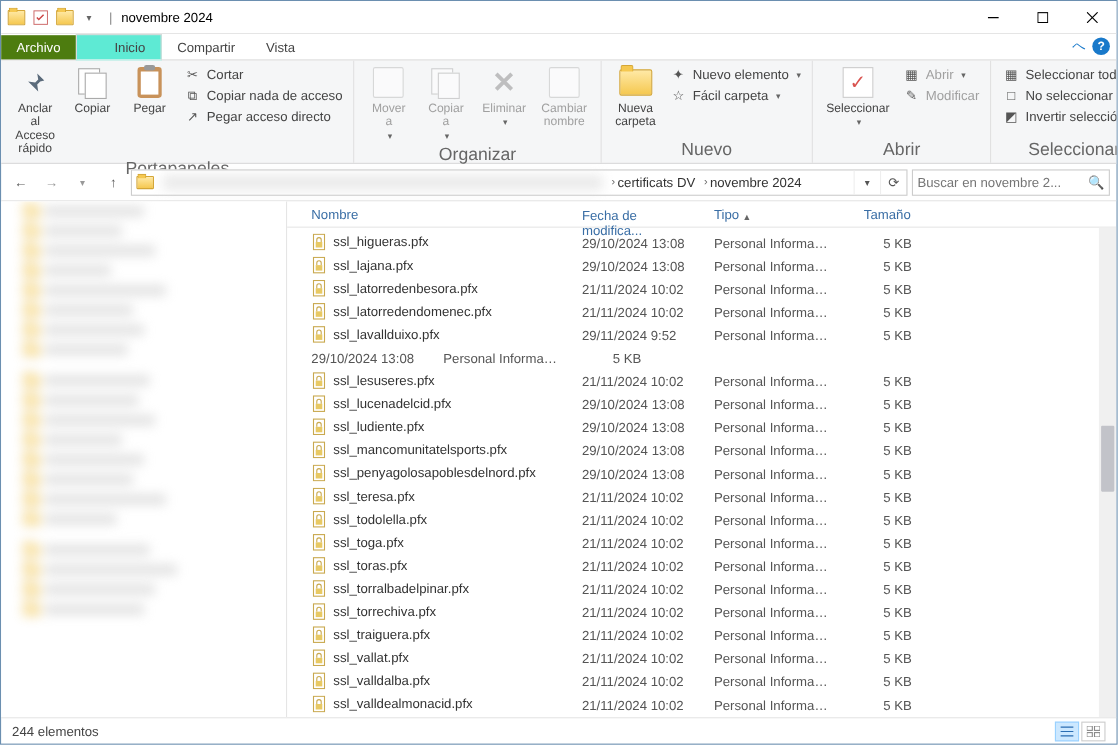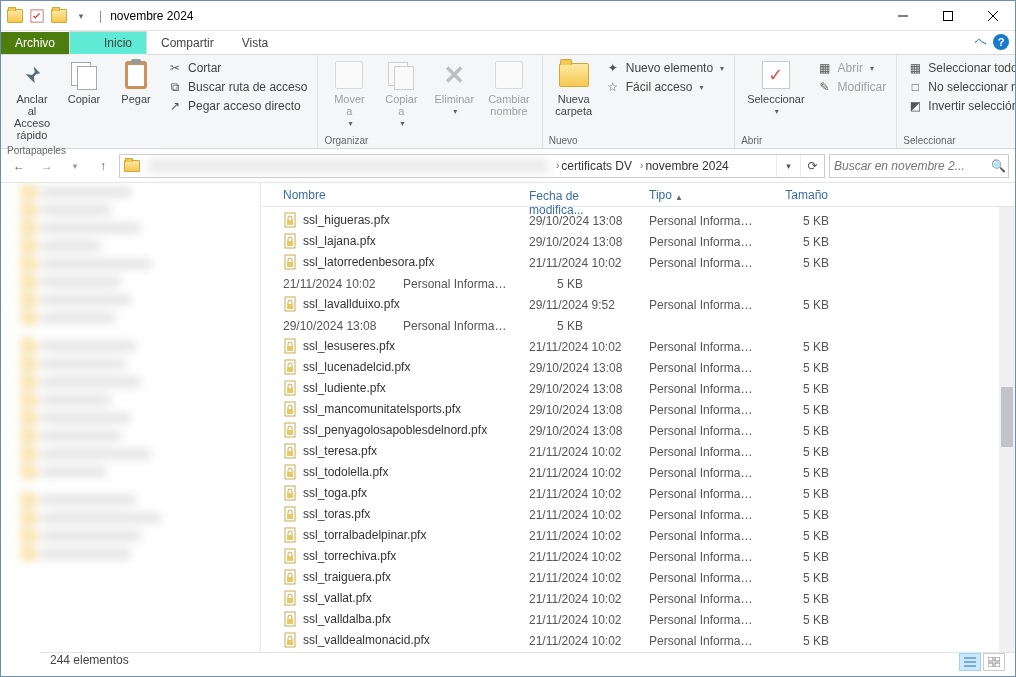--- a/index.html
+++ b/index.html
@@ -21,21 +21,21 @@
     .tab { padding:4px 14px; cursor:default; color:#444; }
     .tab.file { background:#4d7c0f; color:#fff; }
     .tab.active { background:#5eead4; border:1px solid #dadada; border-bottom:1px solid #f5f6f7; margin-bottom:-1px;padding-left:34px; }
     .tabs-right { position:absolute; right:6px; top:2px; display:flex; gap:6px; align-items:center; }
     .help-circle { width:16px; height:16px; border-radius:50%; background:#1979ca; color:#fff; display:flex; align-items:center; justify-content:center; font-size:11px; font-weight:bold; }
     
     
     .ribbon { background:#f5f6f7; border-bottom:1px solid #dadada; display:flex; height:94px; }
     .group { border-right:1px solid #e1e1e1; display:flex; flex-direction:column; padding:2px 6px 0 6px; }
     .group-body { flex:1; display:flex; align-items:flex-start; gap:2px; }
-    .group-label { color:#666; font-size:10px; padding:2px 0; }
+    .group-label { text-align:center; color:#666; font-size:16px; padding:2px 0; }
     .big-btn { display:flex; flex-direction:column; align-items:center; justify-content:flex-start; padding:2px 6px; min-width:50px; text-align:center; gap:2px; }
     .big-btn .icon-box { width:32px; height:32px; display:flex; align-items:center; justify-content:center; }
     .big-btn .lbl { font-size:11px; color:#444; line-height:12px; }
     .big-btn.disabled .lbl, .small-item.disabled { color:#a0a0a0; }
     .stack { display:flex; flex-direction:column; gap:1px; padding-top:2px; }
     .small-item { display:flex; align-items:center; gap:5px; padding:1px 4px; font-size:11px; color:#444; white-space:nowrap; }
     .si-icon { width:16px; height:16px; display:flex; align-items:center; justify-content:center; color:#555; }
     .drop { color:#666; font-size:8px; margin-left:2px; }
     
     
@@ -57,21 +57,21 @@
     .navbar { height:34px; display:flex; align-items:center; gap:4px; padding:0 6px; border-bottom:1px solid #e5e5e5; }
     .nav-arrow { width:24px; height:24px; display:flex; align-items:center; justify-content:center; color:#999; border-radius:2px; }
     .nav-arrow.enabled { color:#585858; }
     .addr { flex:1; height:24px; border:1px solid #ccc; display:flex; align-items:center; background:#fff; }
     .addr .folder-glyph { margin:0 4px; width:16px; height:12px; }
     .crumb { padding:0 4px; color:#333; display:flex; align-items:center; gap:2px; height:100%; }
     .crumb .chev { color:#666; font-size:10px; }
     .addr-spacer { flex:1; }
     .addr-refresh { width:24px; display:flex; align-items:center; justify-content:center; color:#555; border-left:1px solid #eee; height:100%; }
     .search { width:180px; height:24px; border:1px solid #ccc; display:flex; align-items:center; padding:0 4px; color:#777; background:#fff; }
-    .search input { flex:1; border:none; outline:none; font-size:12px; color:#a16207; overflow:hidden; text-overflow:ellipsis;font-style:italic; }
+    .search input { flex:1; border:none; outline:none; font-size:12px; color:#a16207; overflow:hidden; text-overflow:ellipsis; }
     
     
     .main { flex:1; display:flex; overflow:hidden; }
     .tree { width:260px; border-right:1px solid #e5e5e5; overflow:hidden; background:#fff; position:relative; }
     .blur-box { filter: blur(5px); opacity:0.6; }
     .tree-row { display:flex; align-items:center; gap:4px; padding:3px 0 3px 20px; }
     .tree-row .folder-glyph { width:16px; height:12px; }
     .tree-row span { background:#d0d0d0; height:10px; border-radius:2px; display:inline-block; }
     
     .filelist { flex:1; display:flex; flex-direction:column; overflow:hidden; position:relative; }
@@ -90,21 +90,21 @@
     .cell.date { width:120px; color:#555; }
     .cell.type { width:116px; color:#555; }
     .cell.size { width:76px; text-align:right; color:#555; }
     .pfx-icon { width:16px; height:16px; display:inline-flex; align-items:center; justify-content:center; }
     .pfx-icon svg { width:16px; height:16px; }
     
     .vscroll { position:absolute; right:0; top:24px; bottom:0; width:16px; background:#f0f0f0; }
     .vthumb { position:absolute; left:2px; right:2px; top:180px; height:60px; background:#c2c3c9; border-radius:1px; }
     
     
-    .status { height:24px; border-top:1px solid #e5e5e5; display:flex; padding:0 10px; color:#444;margin-left:39px; }
+    .status { height:24px; border-top:1px solid #e5e5e5; display:flex; align-items:center; padding:0 10px; color:#444; }
     .status-right { display:flex; gap:2px; }
     .view-btn { width:22px; height:18px; border:1px solid #ccc; display:flex; align-items:center; justify-content:center; }
     .view-btn.active { background:#cce8ff; border-color:#99d1ff; }
   </style>
 </head>
 <body>
 
 <div class="titlebar">
   <div class="qat">
     <div class="qat-icon">
@@ -178,21 +178,21 @@
           </div>
         <div class="lbl">Pegar</div>
       </div>
       <div class="stack">
         <div class="small-item">
             <span class="si-icon">✂</span>
             <span>Cortar</span>
           </div>
         <div class="small-item">
             <span class="si-icon">⧉</span>
-            <span>Buscar ruta de acceso</span>
+            <span>Copiar nada de acceso</span>
           </div>
         <div class="small-item">
             <span class="si-icon">↗</span>
             <span>Pegar acceso directo</span>
           </div>
       </div>
     </div>
     <div class="group-label">Portapapeles</div>
   </div>
 
@@ -242,21 +242,21 @@
 carpeta</div>
         </div>
       <div class="stack">
         <div class="small-item">
             <span class="si-icon">✦</span>
             <span>Nuevo elemento</span>
             <span class="drop">▾</span>
           </div>
         <div class="small-item">
             <span class="si-icon">☆</span>
-            <span>Fácil acceso</span>
+            <span>Fácil carpeta</span>
             <span class="drop">▾</span>
           </div>
       </div>
     </div>
     <div class="group-label">Nuevo</div>
   </div>
 
   <div class="group">
     <div class="group-body">
       <div class="big-btn">
@@ -472,20 +472,30 @@
                 <path d="M5 8V6a2 2 0 0 1 4 0v2" fill="none" stroke="#c9a94f"></path>
               </svg>
             </span>
             <span>ssl_latorredenbesora.pfx</span>
           </div>
           <div class="cell date">21/11/2024 10:02</div>
           <div class="cell type">Personal Informati...</div>
           <div class="cell size">5 KB</div>
         </div>
         <div class="row">
+          <div class="cell name">
+            <span class="pfx-icon">
+              <svg viewBox="0 0 16 16">
+                <rect x="2" y="1" width="10" height="14" fill="#fff" stroke="#c9a94f"></rect>
+                <rect x="4" y="8" width="6" height="5" fill="#e8c963"></rect>
+                <path d="M5 8V6a2 2 0 0 1 4 0v2" fill="none" stroke="#c9a94f"></path>
+              </svg>
+            </span>
+            <span>ssl_latorredendomenec.pfx</span>
+          </div>
           <div class="cell date">21/11/2024 10:02</div>
           <div class="cell type">Personal Informati...</div>
           <div class="cell size">5 KB</div>
         </div>
         <div class="row">
           <div class="cell name">
             <span class="pfx-icon">
               <svg viewBox="0 0 16 16">
                 <rect x="2" y="1" width="10" height="14" fill="#fff" stroke="#c9a94f"></rect>
                 <rect x="4" y="8" width="6" height="5" fill="#e8c963"></rect>

